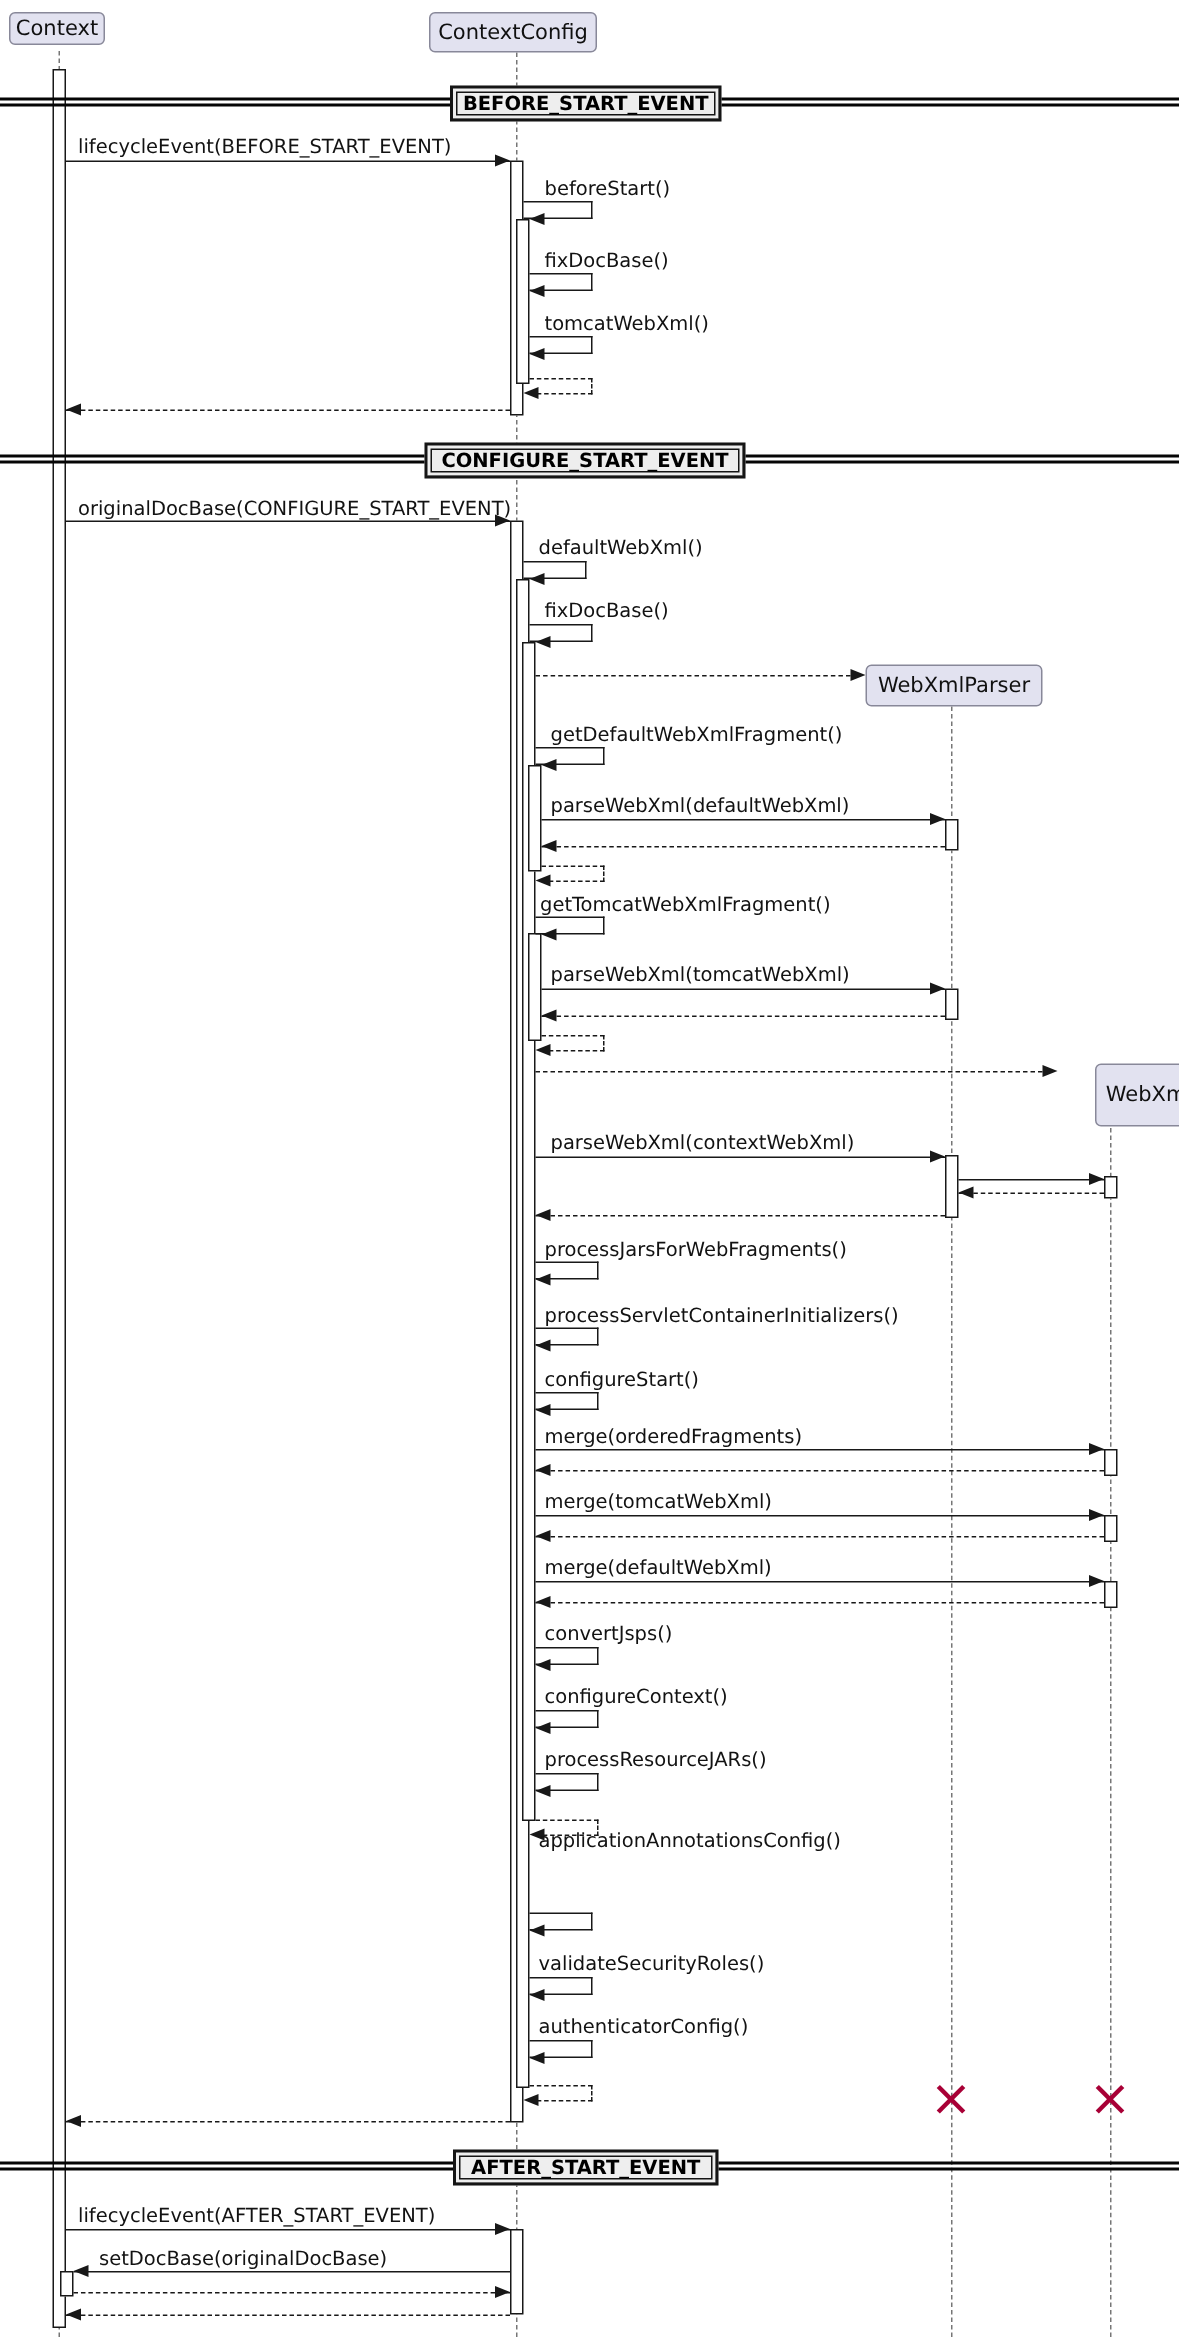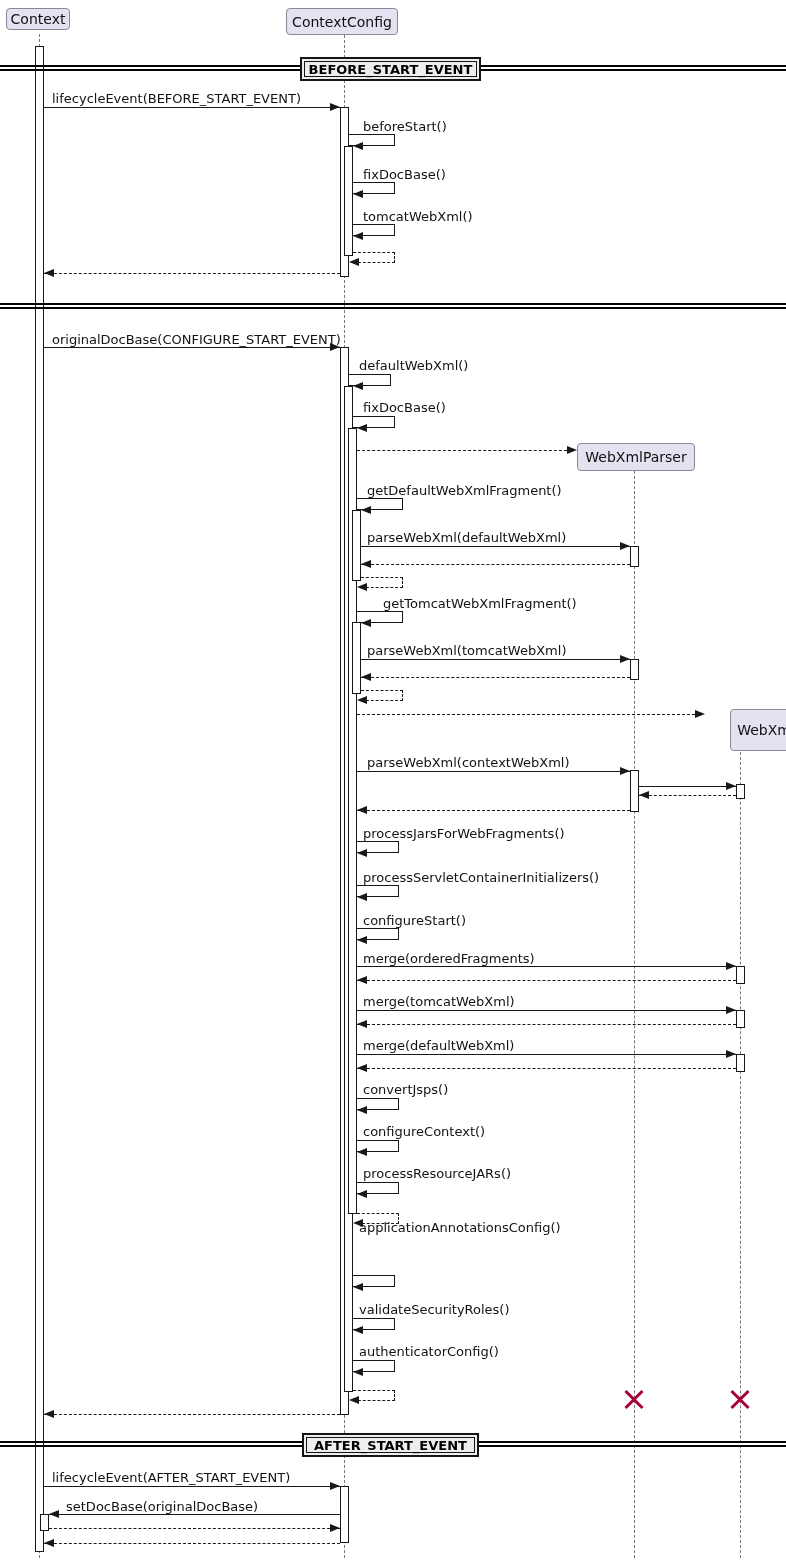--- a/index.html
+++ b/index.html
@@ -101,21 +101,21 @@
 
   <div class="lbl" style="left:367px;top:530px">parseWebXml(defaultWebXml)</div>
   <div class="h" style="left:361px;top:546px;width:269px"></div>
   <div class="ar" style="left:620px;top:542px"></div>
   <div class="h d" style="left:361px;top:564px;width:269px"></div>
   <div class="al" style="left:361px;top:560px"></div>
 
   <div class="self d" style="left:361px;top:577px;width:42px"></div>
   <div class="al" style="left:357px;top:583px"></div>
 
-  <div class="lbl" style="left:383px;top:596px">getTomcatWebXmlFragment()</div>
+  <div class="lbl" style="left:360px;top:596px">getTomcatWebXmlFragment()</div>
   <div class="self" style="left:357px;top:611px;width:46px"></div>
   <div class="al" style="left:361px;top:619px"></div>
 
   <div class="lbl" style="left:367px;top:643px">parseWebXml(tomcatWebXml)</div>
   <div class="h" style="left:361px;top:659px;width:269px"></div>
   <div class="ar" style="left:620px;top:655px"></div>
   <div class="h d" style="left:361px;top:677px;width:269px"></div>
   <div class="al" style="left:361px;top:673px"></div>
 
   <div class="self d" style="left:361px;top:690px;width:42px"></div>
@@ -215,20 +215,21 @@
 
   <div class="h d" style="left:44px;top:1543px;width:296px"></div>
   <div class="al" style="left:44px;top:1539px"></div>
 
   <div class="divline" style="top:65px"></div>
   <div class="divline" style="top:69px"></div>
   <div class="divbox" style="left:300px;top:57px;width:181px">BEFORE_START_EVENT</div>
 
   <div class="divline" style="top:303px"></div>
   <div class="divline" style="top:307px"></div>
+  <div class="divbox" style="left:283px;top:295px;width:214px">CONFIGURE_START_EVENT</div>
 
   <div class="divline" style="top:1441px"></div>
   <div class="divline" style="top:1445px"></div>
   <div class="divbox" style="left:302px;top:1433px;width:177px">AFTER_START_EVENT</div>
 
   <div class="pbox" style="left:6px;top:8px;width:64px;height:22px">Context</div>
   <div class="pbox" style="left:286px;top:8px;width:112px;height:27px">ContextConfig</div>
   <div class="pbox" style="left:577px;top:443px;width:118px;height:28px">WebXmlParser</div>
   <div class="pbox" style="left:730px;top:709px;width:72px;height:42px">WebXml</div>
 

